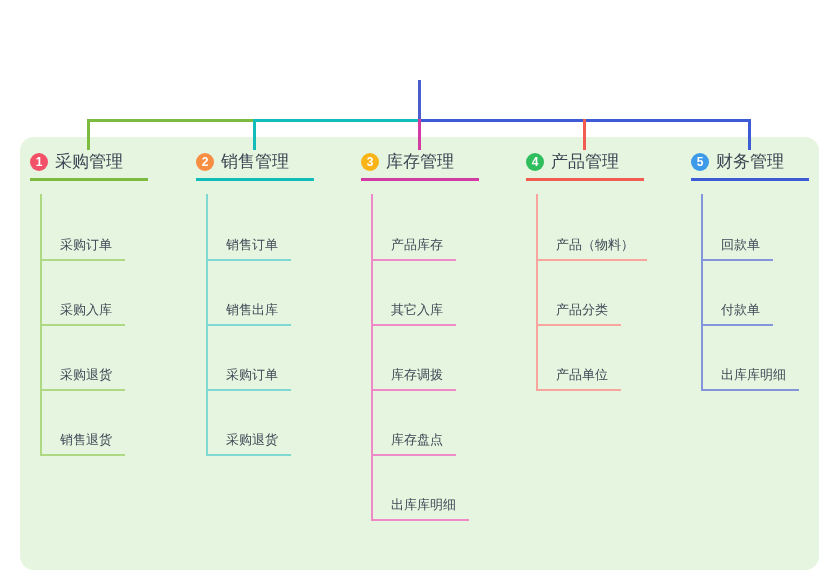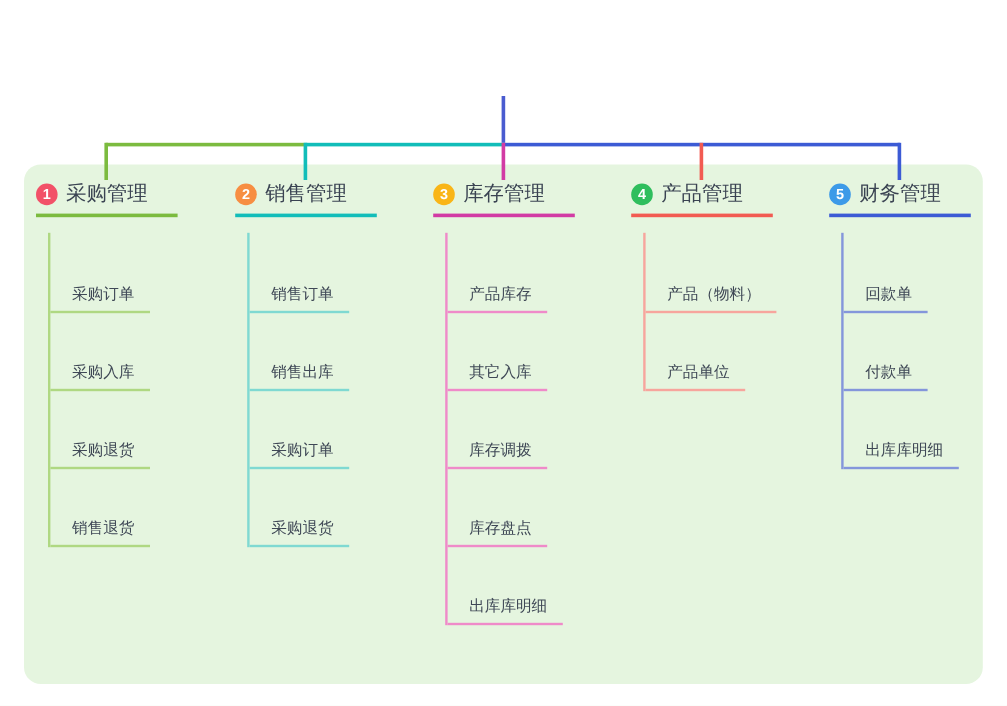--- a/index.html
+++ b/index.html
@@ -91,20 +91,21 @@
     </ul>
   </div>
 
   <div class="branch" style="left: 526px; --c: #f25b52; --cl: #f7a59d; --b: #2fbe5d;">
     <div class="branch-header">
       <span class="badge">4</span>
       <span class="branch-label">产品管理</span>
     </div>
     <ul class="children">
       <li>产品（物料）</li>
+      <li>产品分类</li>
       <li>产品单位</li>
     </ul>
   </div>
 
   <div class="branch" style="left: 691px; --c: #3c5bd5; --cl: #8496db; --b: #3d9ae8;">
     <div class="branch-header">
       <span class="badge">5</span>
       <span class="branch-label">财务管理</span>
     </div>
     <ul class="children">

